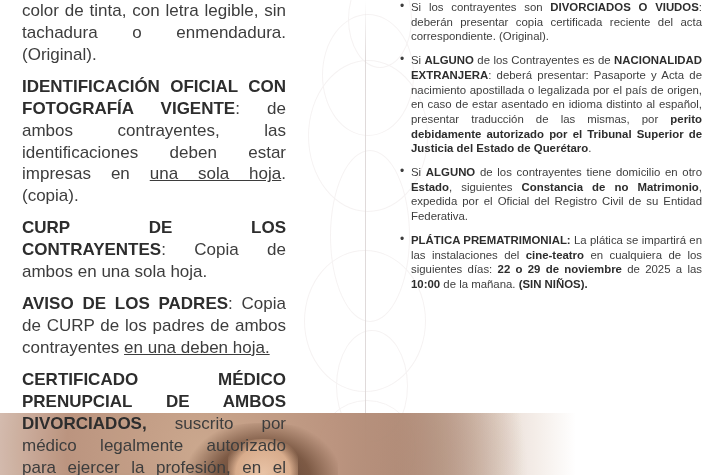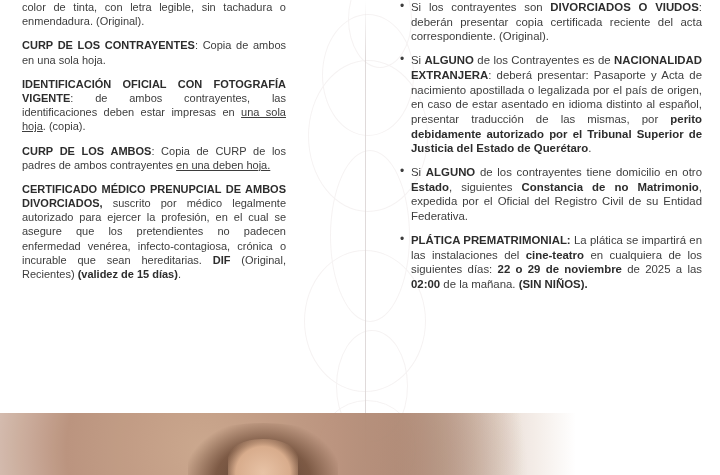--- a/index.html
+++ b/index.html
@@ -96,21 +96,21 @@
   .col-gap {
     width: 100px;
   }
   .col-right {
     width: 320px;
     padding: 0 18px 8px 0;
   }
 
   p.item {
     margin: 0 0 10px 0;
-    font-size: 11px;
+    font-size: 17px;
     line-height: 1.29;
     text-align: justify;
     color: #3d3d3d;
   }
   .col-left p.item:first-child {
     margin-top: 0;
   }
   .col-left .first-frag {
     padding-top: 0;
   }
@@ -167,31 +167,31 @@
   <div class="bg-photo"></div>
   <div class="bg-photo-hair"></div>
   <div class="bg-photo-face"></div>
 </div>
 
 <div class="page">
 
   <div class="column col-left">
     <div id="left-list">
         <p class="item first-frag clipped-top"><span>color de tinta, con letra legible, sin tachadura o enmendadura. (Original).</span></p>
+        <p class="item"><b>IDENTIFICACIÓN OFICIAL CON FOTOGRAFÍA VIGENTE</b><span>: de ambos contrayentes, las identificaciones deben estar impresas en </span><span class="u">una sola hoja</span><span>. (copia).</span></p>
         <p class="item"><b>CURP DE LOS CONTRAYENTES</b><span>: Copia de ambos en una sola hoja.</span></p>
-        <p class="item"><b>IDENTIFICACIÓN OFICIAL CON FOTOGRAFÍA VIGENTE</b><span>: de ambos contrayentes, las identificaciones deben estar impresas en </span><span class="u">una sola hoja</span><span>. (copia).</span></p>
-        <p class="item"><b>CURP DE LOS AMBOS</b><span>: Copia de CURP de los padres de ambos contrayentes </span><span class="u">en una deben hoja.</span></p>
+        <p class="item"><b>AVISO DE LOS PADRES</b><span>: Copia de CURP de los padres de ambos contrayentes </span><span class="u">en una deben hoja.</span></p>
         <p class="item"><b>CERTIFICADO MÉDICO PRENUPCIAL DE AMBOS DIVORCIADOS,</b><span> suscrito por médico legalmente autorizado para ejercer la profesión, en el cual se asegure que los pretendientes no padecen enfermedad venérea, infecto-contagiosa, crónica o incurable que sean hereditarias. </span><b>DIF</b><span> (Original, Recientes) </span><b>(validez de 15 días)</b><span>.</span></p>
       </div>
   </div>
 
   <div class="column col-gap"></div>
 
   <div class="column col-right">
     <ul class="bullets" id="right-list">
         <li><span>Si los contrayentes son </span><b>DIVORCIADOS O VIUDOS</b><span>: deberán presentar copia certificada reciente del acta correspondiente. (Original).</span></li>
         <li><span>Si </span><b>ALGUNO</b><span> de los Contrayentes es de </span><b>NACIONALIDAD EXTRANJERA</b><span>: deberá presentar: Pasaporte y Acta de nacimiento apostillada o legalizada por el país de origen, en caso de estar asentado en idioma distinto al español, presentar traducción de las mismas, por </span><b>perito debidamente autorizado por el Tribunal Superior de Justicia del Estado de Querétaro</b><span>.</span></li>
         <li><span>Si </span><b>ALGUNO</b><span> de los contrayentes tiene domicilio en otro </span><b>Estado</b><span>, siguientes </span><b>Constancia de no Matrimonio</b><span>, expedida por el Oficial del Registro Civil de su Entidad Federativa.</span></li>
-        <li><b>PLÁTICA PREMATRIMONIAL:</b><span> La plática se impartirá en las instalaciones del </span><b>cine-teatro</b><span> en cualquiera de los siguientes días: </span><b>22 o 29 de noviembre</b><span> de 2025 a las </span><b>02:00</b><span> de la mañana. </span><b>(SIN NIÑOS).</b></li>
+        <li><b>PLÁTICA PREMATRIMONIAL:</b><span> La plática se impartirá en las instalaciones del </span><b>cine-teatro</b><span> en cualquiera de los siguientes días: </span><b>22 o 29 de noviembre</b><span> de 2025 a las </span><b>10:00</b><span> de la mañana. </span><b>(SIN NIÑOS).</b></li>
       </ul>
   </div>
 
 </div>
 
 </body></html>

